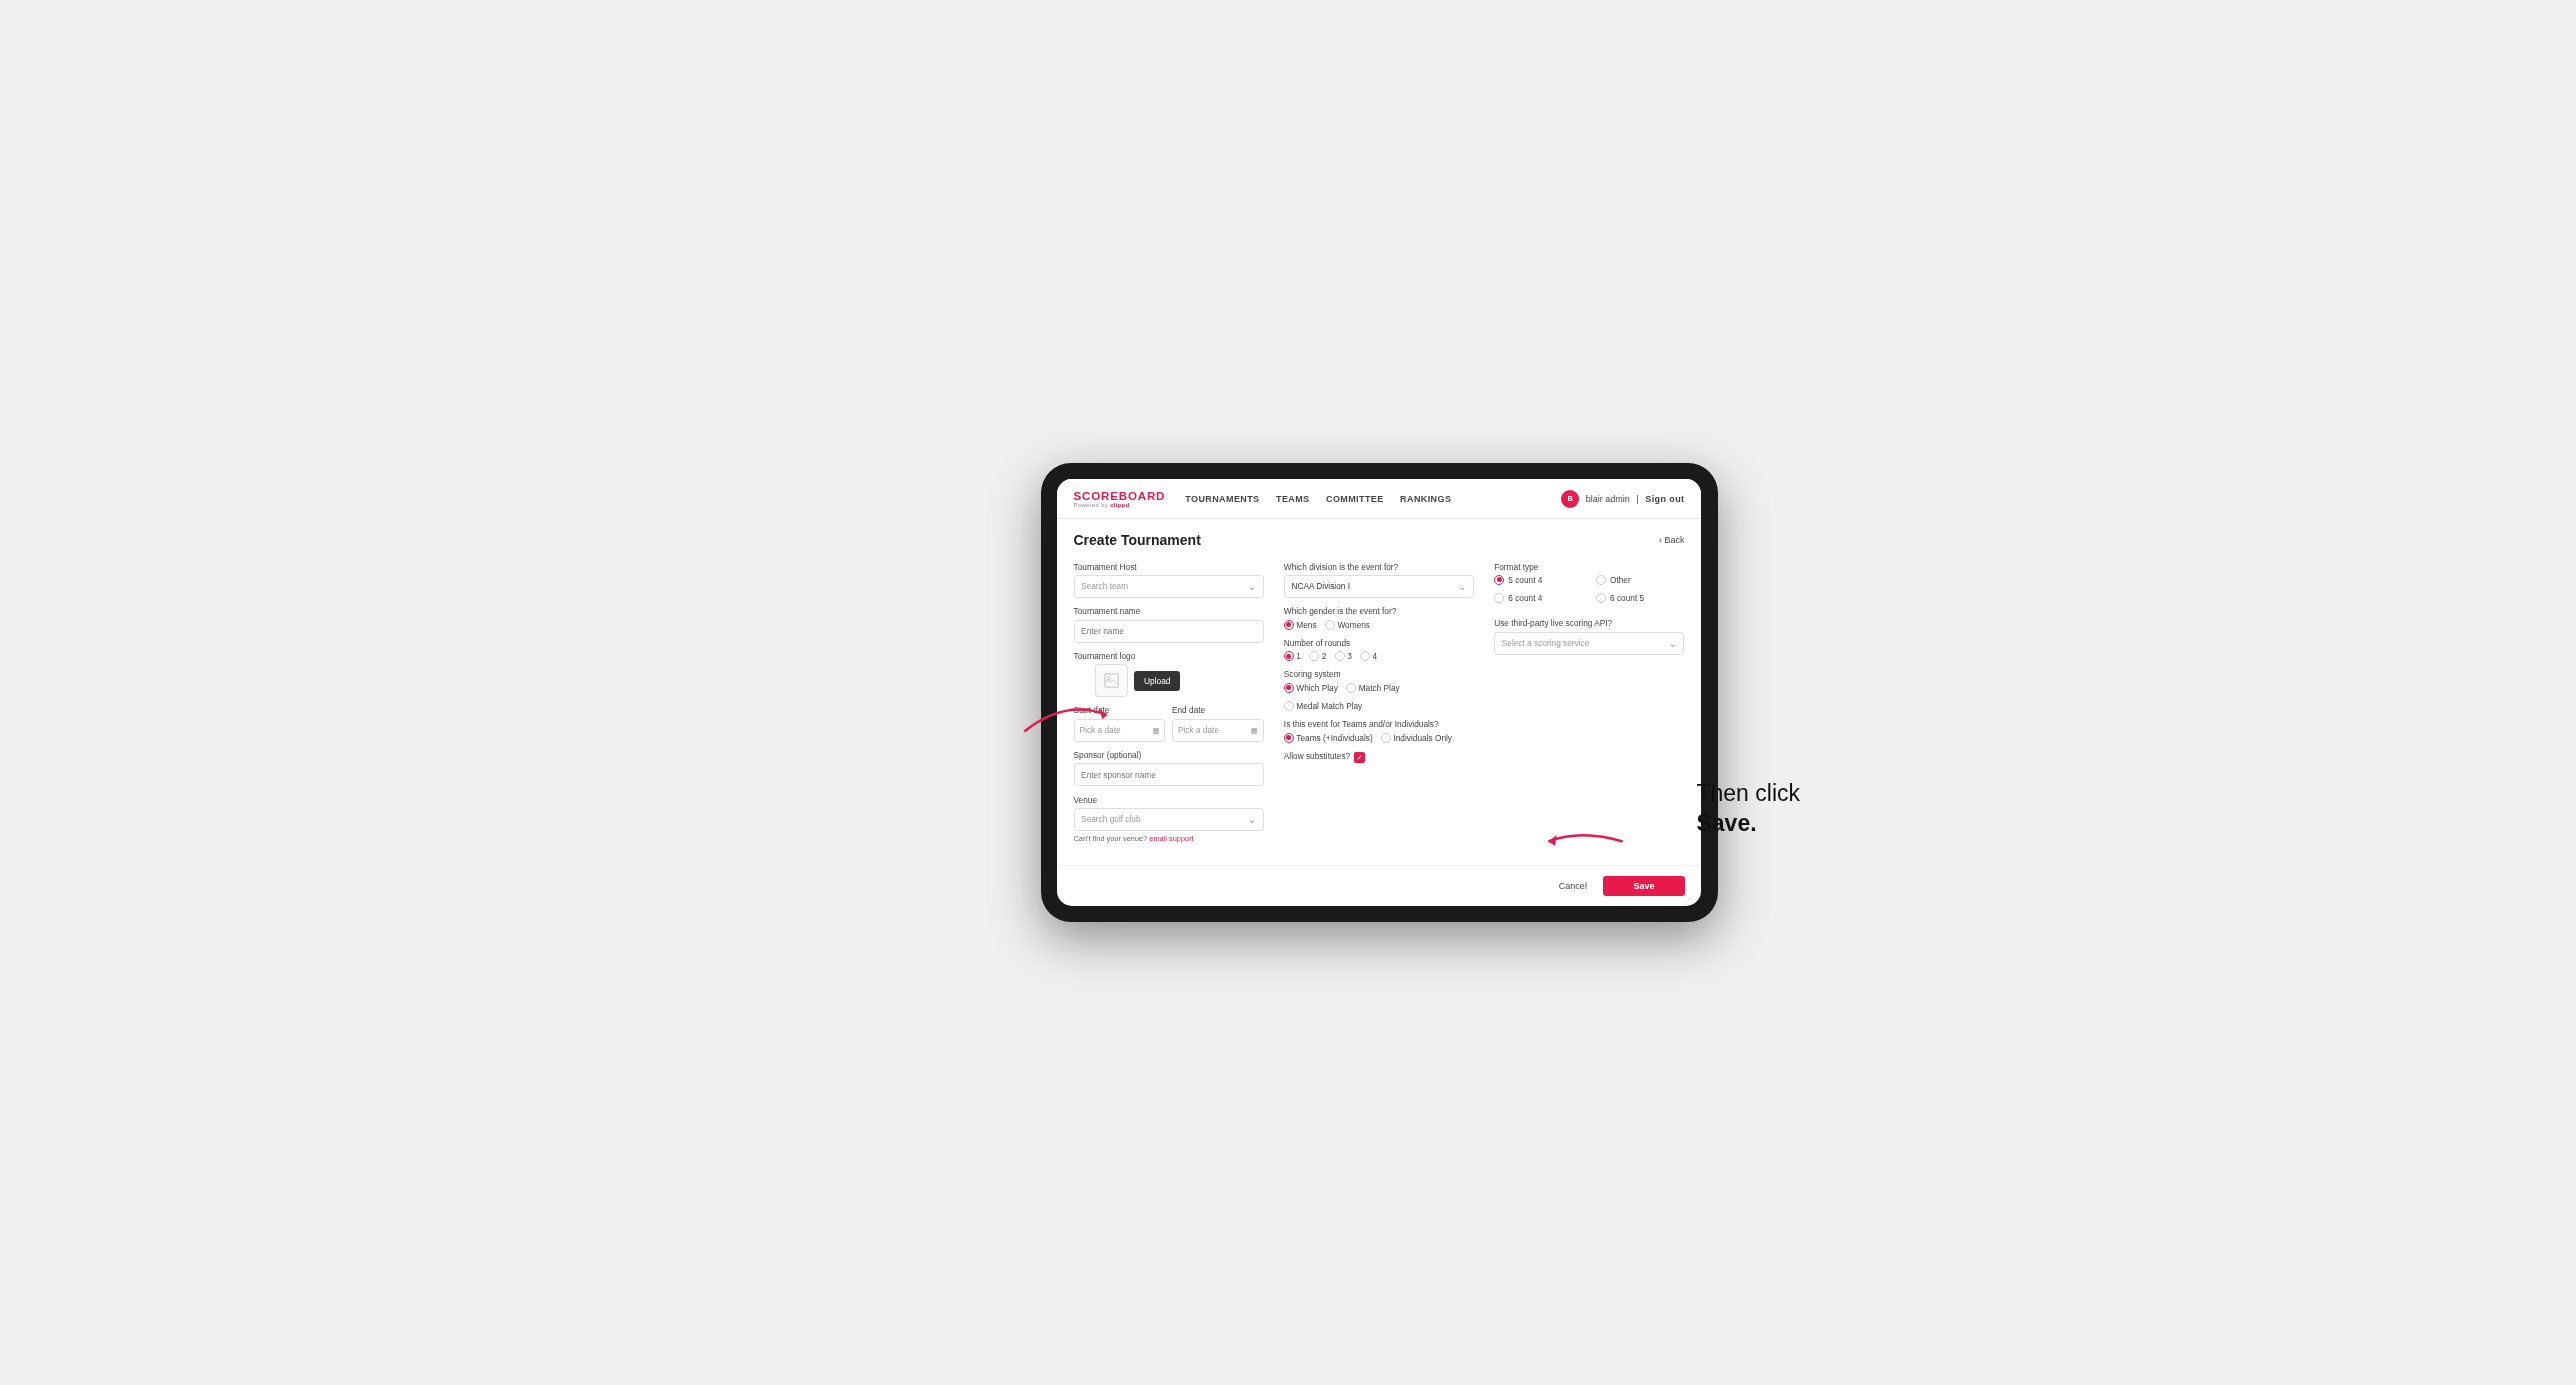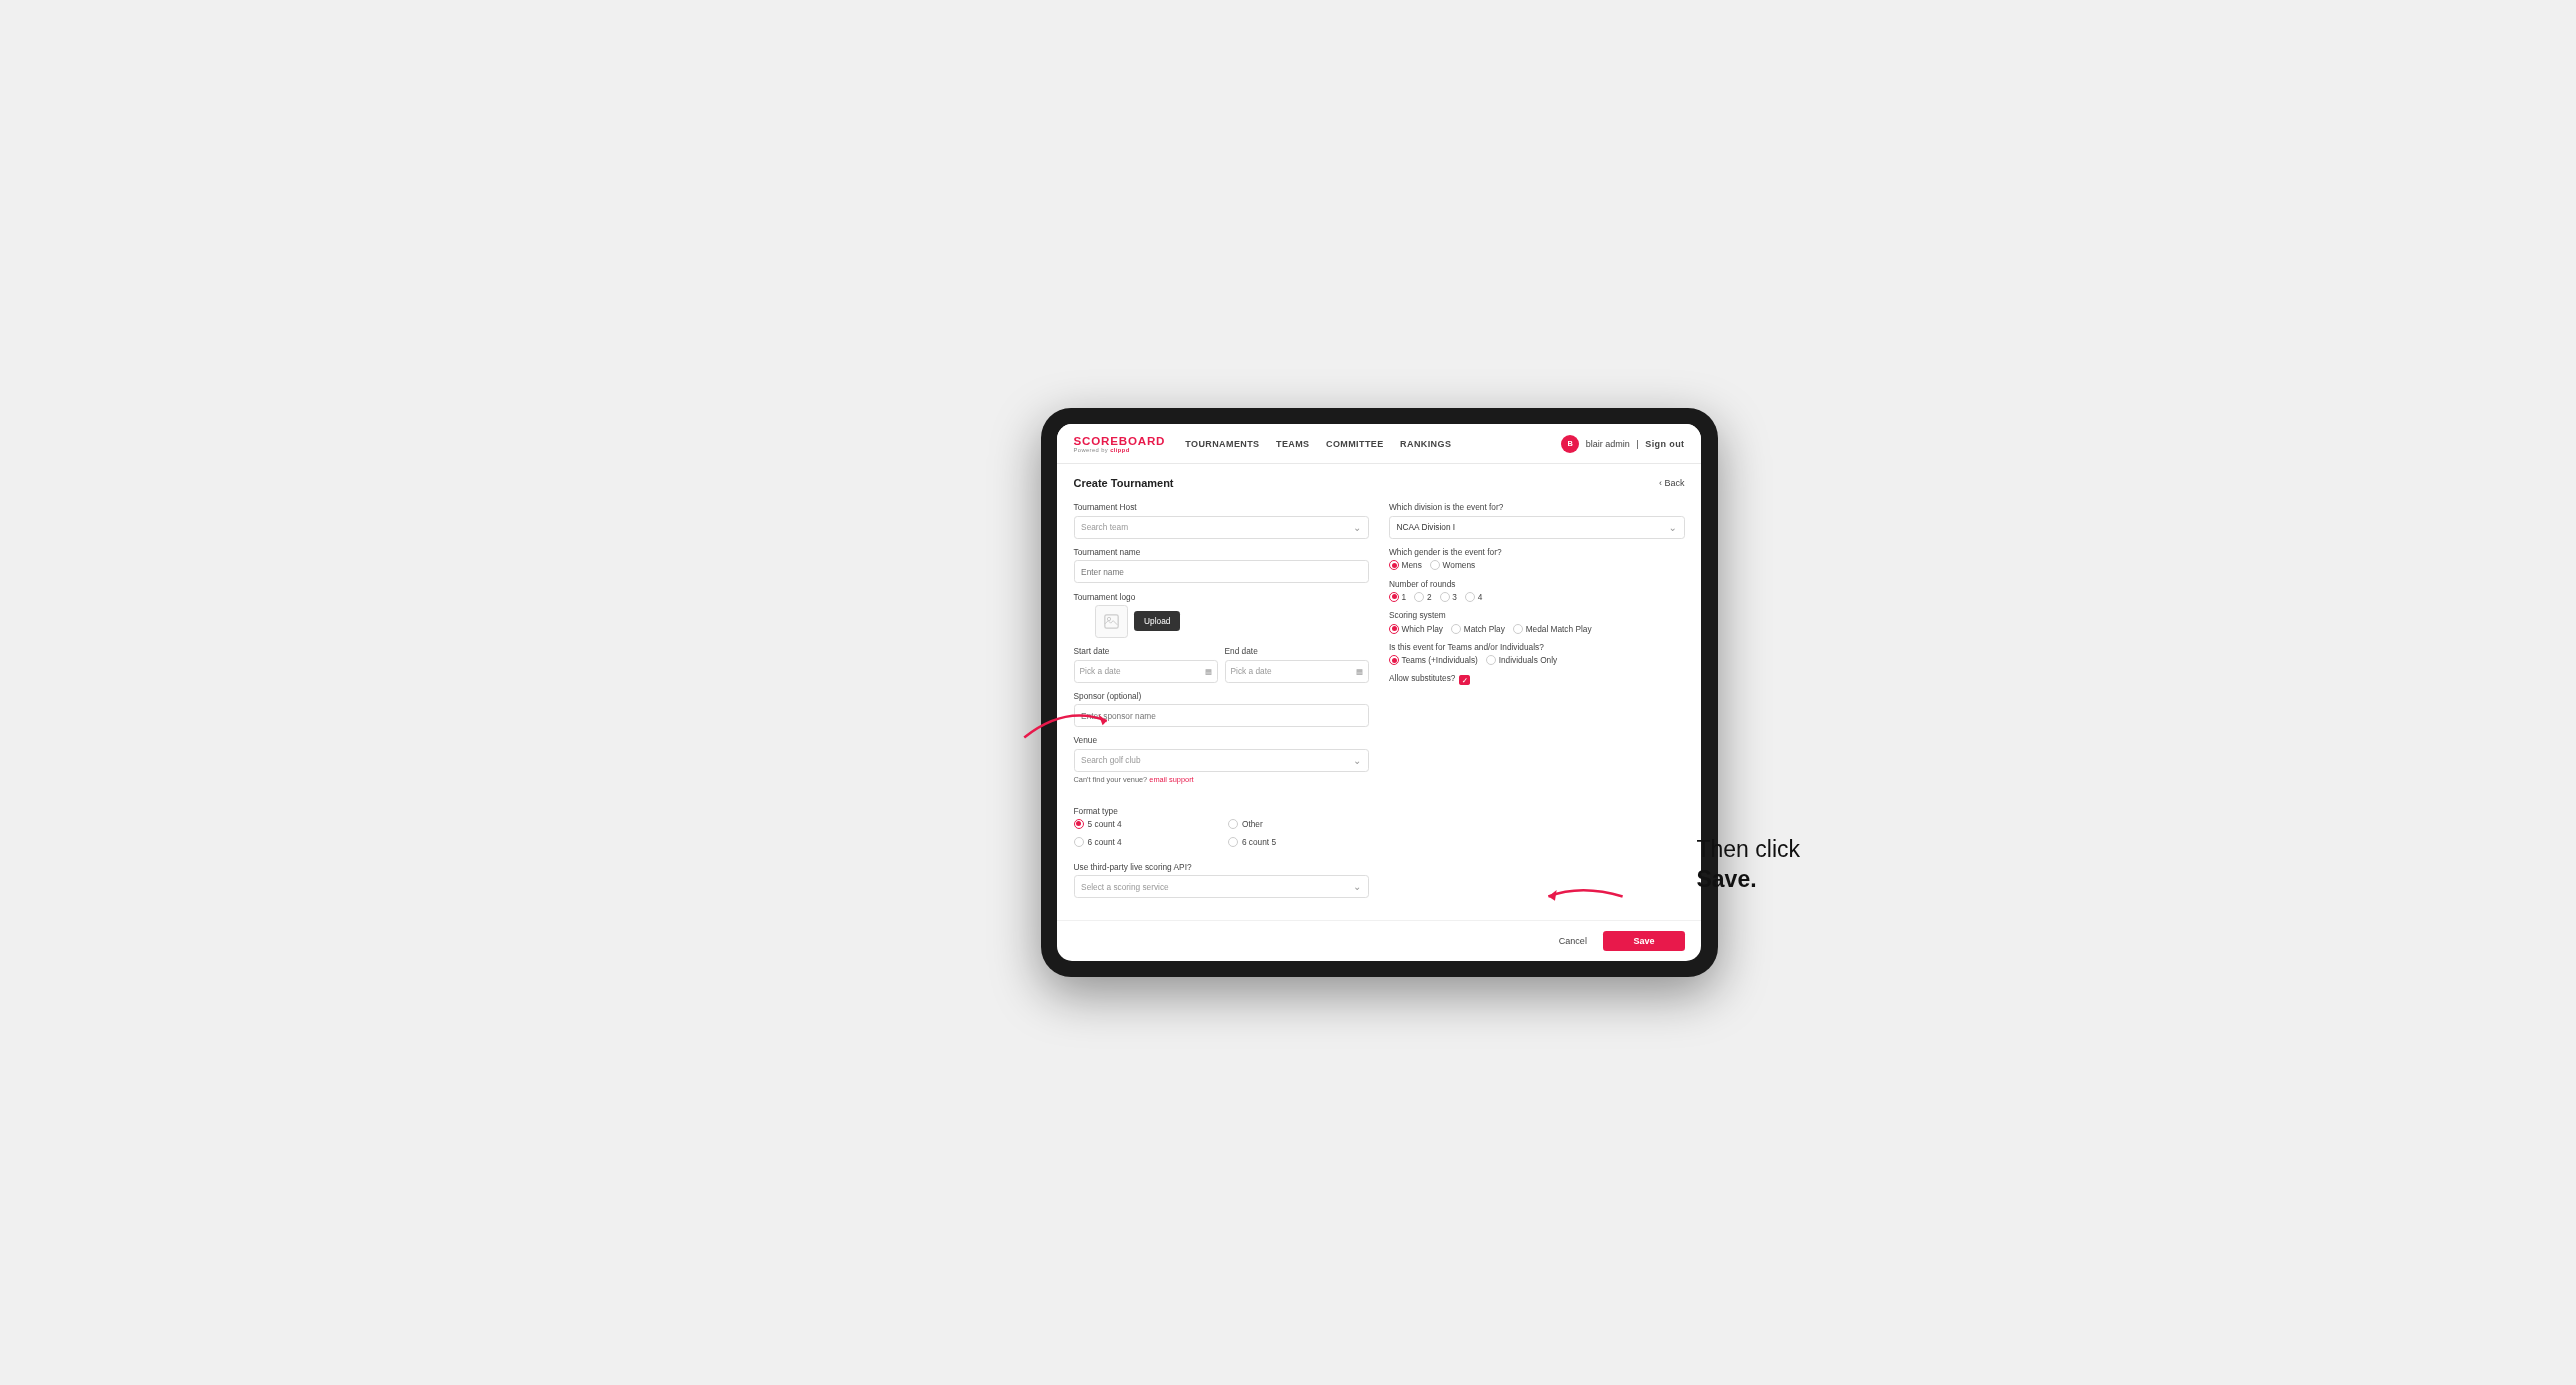--- a/index.html
+++ b/index.html
@@ -150,35 +150,35 @@
       padding: 13.2px 16.5px;
     }
 
     .page-header {
       display: flex;
       justify-content: space-between;
       align-items: center;
       margin-bottom: 13.2px;
     }
     .page-title {
-      font-size: 11px;
+      font-size: 14px;
       font-weight: 600;
       color: #222;
     }
     .back-link {
       font-size: 9px;
       color: #444;
       cursor: pointer;
     }
     .back-link::before { content: '‹ '; }
 
     
     .form-grid {
       display: grid;
-      grid-template-columns: 1fr 1fr;
+      grid-template-columns: 1fr 1fr 1fr;
       gap: 13.2px 20px;
     }
 
     .col-1 { }
     .col-2 { }
     .col-3 { }
 
     .form-group {
       margin-bottom: 8.3px;
     }

